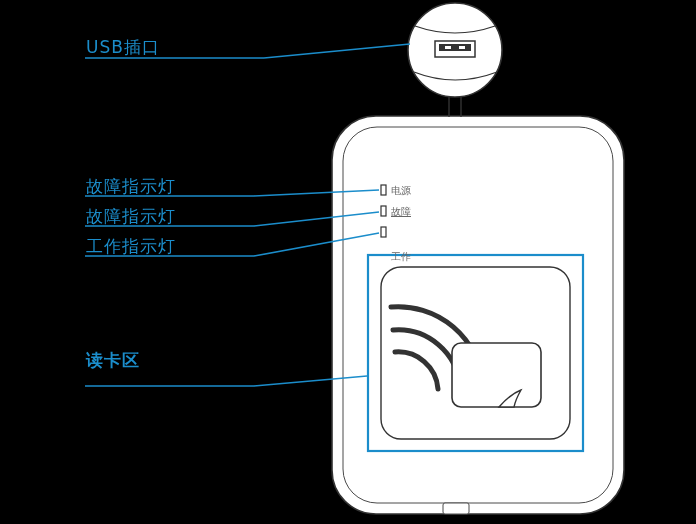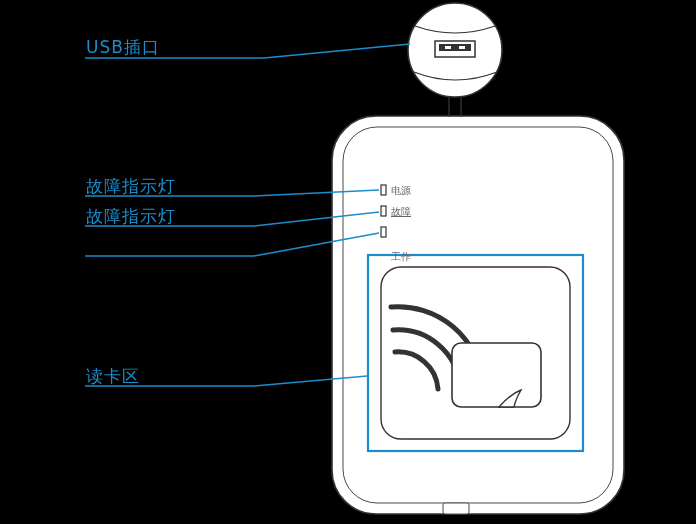--- a/index.html
+++ b/index.html
@@ -28,21 +28,21 @@
     color: var(--accent);
     font-size: 17px;
     letter-spacing: 1px;
     white-space: nowrap;
     line-height: 20px;
   }
   .callout-usb   { left: 86px; top: 37px;  }
   .callout-power { left: 86px; top: 176px; }
   .callout-fault { left: 86px; top: 206px; }
   .callout-work  { left: 86px; top: 236px; }
-  .callout-card  { left: 86px; top: 366px; }
+  .callout-card  { left: 86px; top: 350px; font-weight: bold; }
   .led-label {
     position: absolute;
     color: var(--led-label);
     font-size: 10px;
     line-height: 11px;
     white-space: nowrap;
     text-align: right;
   }
   .led-label-power { left: 391px; top: 185px; }
   .led-label-fault { left: 391px; top: 206px; text-decoration: underline; }
@@ -126,19 +126,20 @@
       <g>
         <line x1="85" y1="386" x2="254" y2="386" class="stroke-blue"></line>
         <line x1="254" y1="386" x2="367" y2="376" class="stroke-blue"></line>
       </g>
     </g>
   </svg>
 
   <div class="callout callout-usb">USB插口</div>
   <div class="callout callout-power">故障指示灯</div>
   <div class="callout callout-fault">故障指示灯</div>
+  <div class="callout callout-work">工作指示灯</div>
   <div class="callout callout-card">读卡区</div>
 
   <div class="led-label led-label-power">电源</div>
   <div class="led-label led-label-fault">故障</div>
   <div class="led-label led-label-work">工作</div>
 
 </div>
 
 </body></html>

